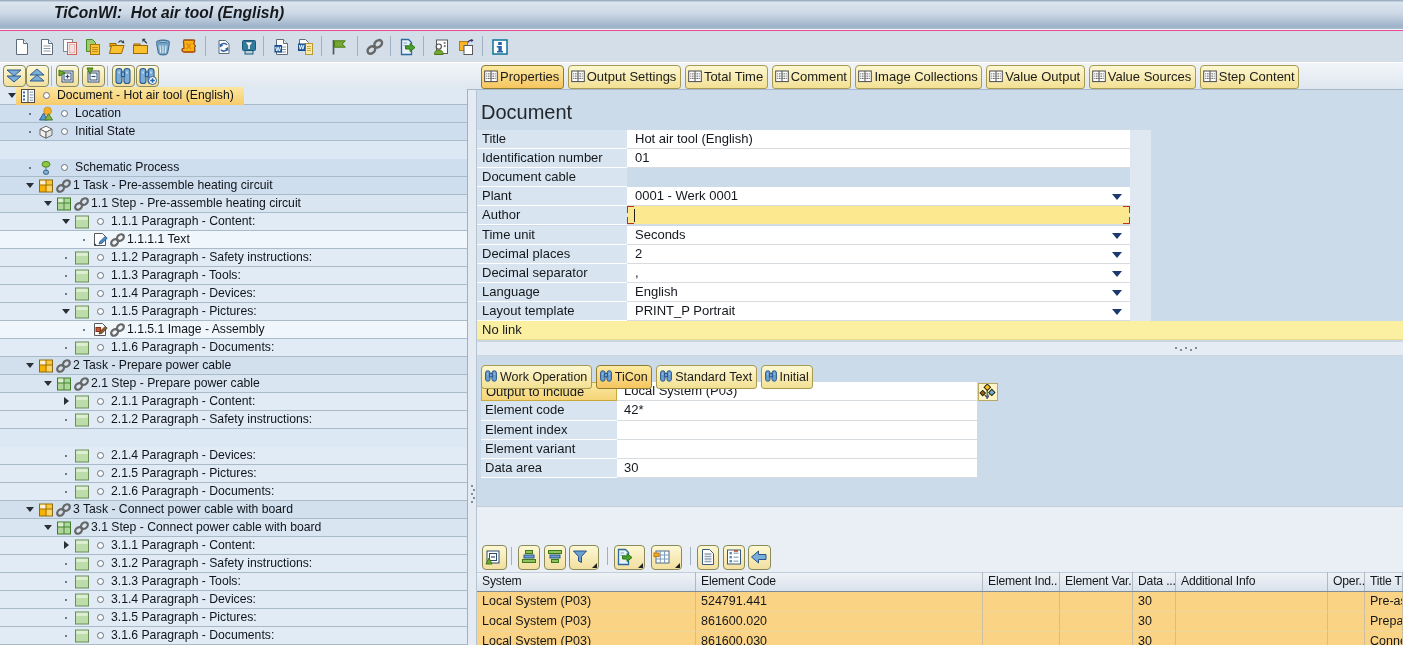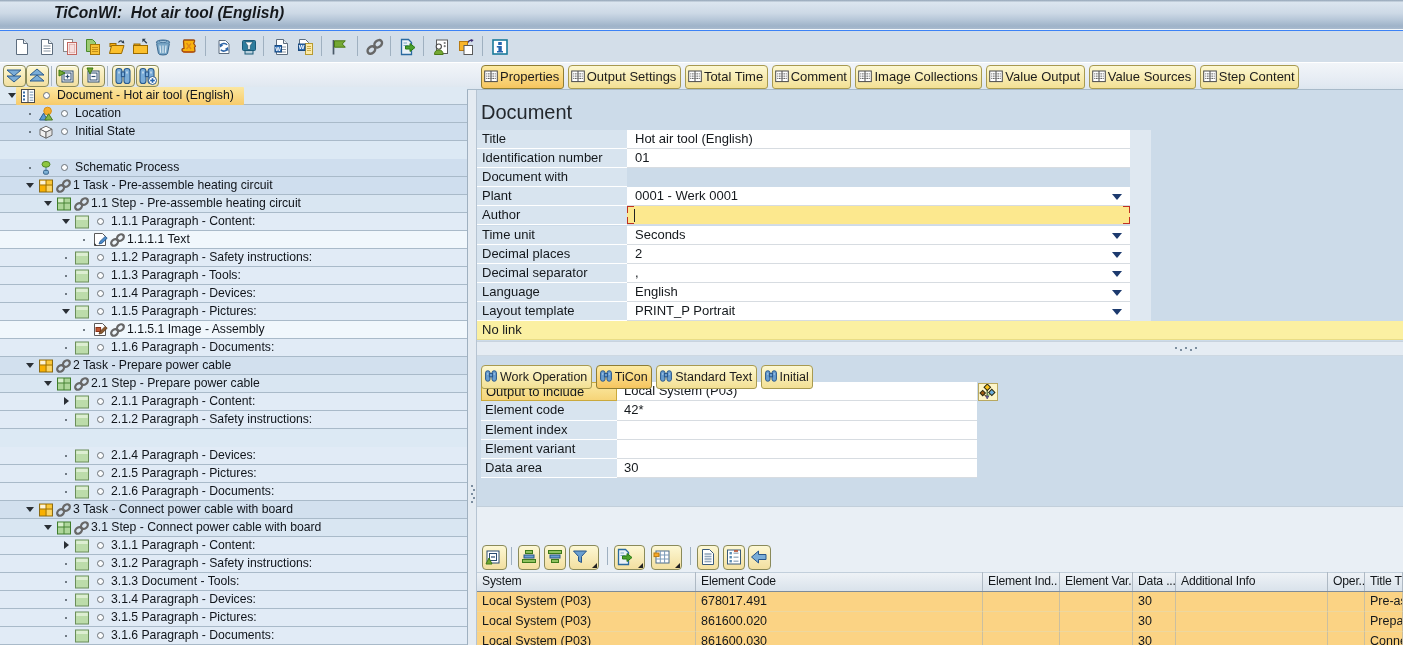--- a/index.html
+++ b/index.html
@@ -1,15 +1,15 @@
 <!DOCTYPE html>
 <html><head><meta charset="utf-8"><style>
 * { margin:0; padding:0; box-sizing:border-box; }
 html,body { width:1403px; height:645px; overflow:hidden; font-family:"Liberation Sans",sans-serif; }
-#app { position:relative; width:1403px; height:544px; background:#3b82f6; }
+#app { position:relative; width:1403px; height:544px; background:#ec4899; }
 #titlebar { position:absolute; left:0; top:0; width:1403px; height:30px;
   background:linear-gradient(#8fa1b4 0%, #dbe5ef 8%, #cdd9e6 45%, #b4c5d7 70%, #9fb3c9 90%, #a8bace 100%);
   border-bottom:1px solid #f4f8fb; }
 #titlebar span { position:absolute; left:54px; top:4px; font-size:15.6px; font-weight:bold; font-style:italic; color:#15181c; }
 #toolbar1 { position:absolute; left:0; top:31px; width:1403px; height:31px; background:#d3dee9; }
 .tbi { position:absolute; top:7px; }
 .tbsep { position:absolute; top:5px; width:1px; height:20px; background:#9fb0c0; }
 #strip2 { position:absolute; left:0; top:62px; width:1403px; height:28px;
   background:linear-gradient(#f2f5f9, #e3eaf2 80%, #dde6ef); border-bottom:1px solid #a8bac9; border-top:1px solid #fff; }
 .ybtn { position:absolute; top:2px; width:23px; height:22px; background:linear-gradient(#fdf8d4,#f2dfa0); border:1px solid #8a8a5a; border-radius:4px; box-shadow:0 1px 0 rgba(255,255,255,.7) inset; }
@@ -731,21 +731,21 @@
         <span class="tcirc" style="left:97px"></span>
         <span class="ttext" style="left:111px">3.1.2 Paragraph - Safety instructions:</span>
       </div>
 <div class="trow" style="top:486px;background:#e1ebf6">
         <span class="td" style="left:65px"></span>
         <span class="ticon" style="left:74px"><svg width="16" height="16" viewBox="0 0 16 16" style="">
             <rect x="1.5" y="2" width="13" height="12" fill="#bcdcaa" stroke="#6b8e5a"></rect>
             <rect x="2.3" y="2.8" width="11.4" height="3.2" fill="#ddeed2"></rect>
           </svg></span>
         <span class="tcirc" style="left:97px"></span>
-        <span class="ttext" style="left:111px">3.1.3 Document - Tools:</span>
+        <span class="ttext" style="left:111px">3.1.3 Paragraph - Tools:</span>
       </div>
 <div class="trow" style="top:504px;background:#e1ebf6">
         <span class="td" style="left:65px"></span>
         <span class="ticon" style="left:74px"><svg width="16" height="16" viewBox="0 0 16 16" style="">
             <rect x="1.5" y="2" width="13" height="12" fill="#bcdcaa" stroke="#6b8e5a"></rect>
             <rect x="2.3" y="2.8" width="11.4" height="3.2" fill="#ddeed2"></rect>
           </svg></span>
         <span class="tcirc" style="left:97px"></span>
         <span class="ttext" style="left:111px">3.1.4 Paragraph - Devices:</span>
       </div>
@@ -774,21 +774,21 @@
       <span class="dot" style="left:3px;top:403px"></span>
       <span class="dot" style="left:5px;top:407px"></span>
       <span class="dot" style="left:3px;top:411px"></span>
     </div>
   <div id="rpanel">
     <div id="dochead">Document</div>
     <div class="f1lab" style="top:40.0px">Title</div>
       <div class="f1val" style="top:40.0px">Hot air tool (English)</div>
       <div class="f1lab" style="top:59.1px">Identification number</div>
       <div class="f1val" style="top:59.1px">01</div>
-      <div class="f1lab" style="top:78.2px">Document with</div>
+      <div class="f1lab" style="top:78.2px">Document cable</div>
       <div class="f1lab" style="top:97.30000000000001px">Plant</div>
       <div class="f1val" style="top:97.30000000000001px">0001 - Werk 0001<span class="ddarr"></span></div>
       <div class="f1lab" style="top:116.4px">Author</div>
       <div class="f1val author" style="top:116.4px">
         <span class="cursor"></span>
         <span class="ctl"></span>
         <span class="ctr"></span>
         <span class="cbl"></span>
         <span class="cbr"></span>
       </div>
@@ -956,21 +956,21 @@
     <div id="tblhdr"></div>
     <div class="th" style="left:0px;top:65px;width:219px">System</div>
       <div class="th" style="left:219px;top:65px;width:287px">Element Code</div>
       <div class="th" style="left:506px;top:65px;width:77px">Element Ind..</div>
       <div class="th" style="left:583px;top:65px;width:73px">Element Var..</div>
       <div class="th" style="left:656px;top:65px;width:43px">Data ...</div>
       <div class="th" style="left:699px;top:65px;width:152px">Additional Info</div>
       <div class="th" style="left:851px;top:65px;width:37px">Oper...</div>
       <div class="th" style="left:888px;top:65px;width:38px">Title T</div>
       <div class="tc" style="left:0px;top:85.0px;width:219px">Local System (P03)</div>
-      <div class="tc" style="left:219px;top:85.0px;width:287px">678017.491</div>
+      <div class="tc" style="left:219px;top:85.0px;width:287px">524791.441</div>
       <div class="tc" style="left:506px;top:85.0px;width:77px"></div>
       <div class="tc" style="left:583px;top:85.0px;width:73px"></div>
       <div class="tc" style="left:656px;top:85.0px;width:43px">30</div>
       <div class="tc" style="left:699px;top:85.0px;width:152px"></div>
       <div class="tc" style="left:851px;top:85.0px;width:37px"></div>
       <div class="tc" style="left:888px;top:85.0px;width:38px">Pre-as</div>
       <div class="tc" style="left:0px;top:104.9px;width:219px">Local System (P03)</div>
       <div class="tc" style="left:219px;top:104.9px;width:287px">861600.020</div>
       <div class="tc" style="left:506px;top:104.9px;width:77px"></div>
       <div class="tc" style="left:583px;top:104.9px;width:73px"></div>

